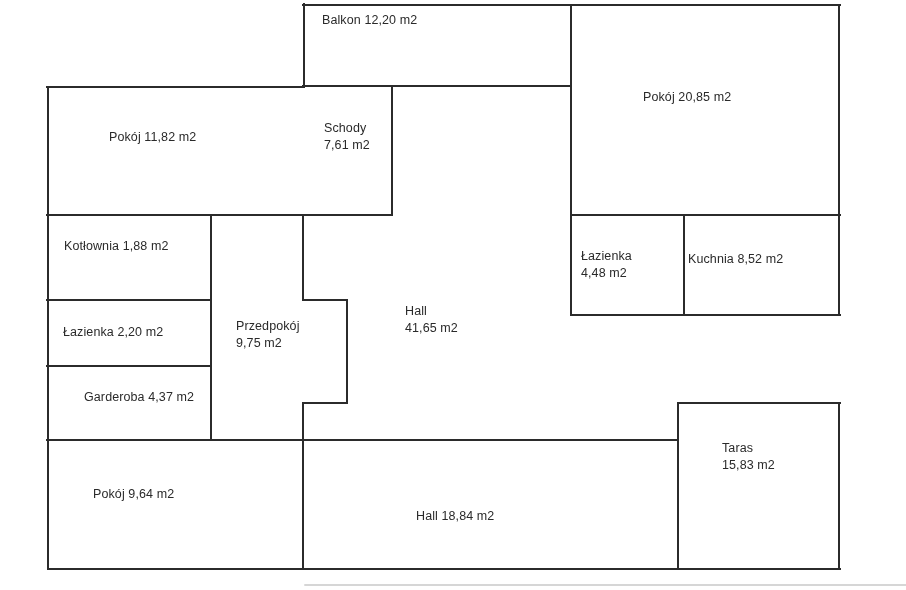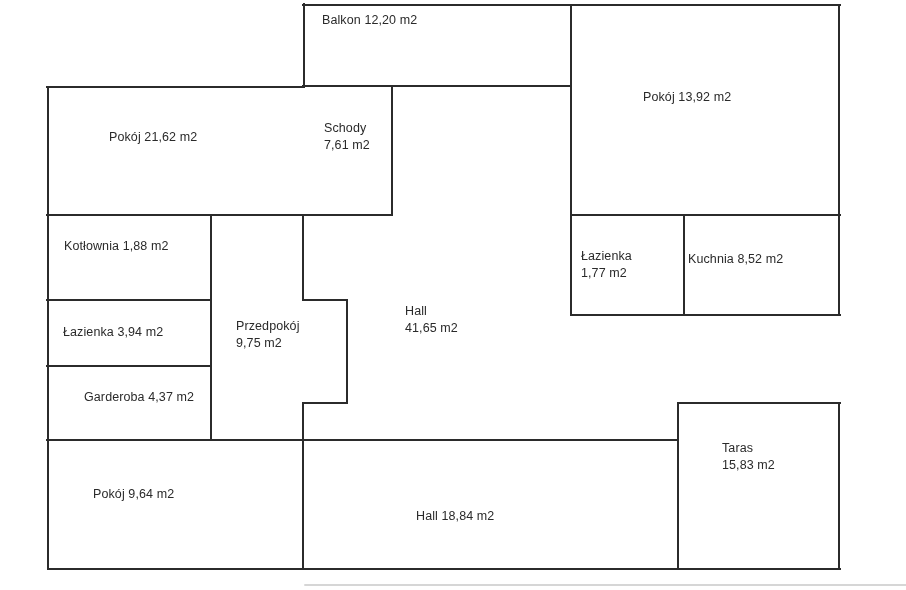--- a/index.html
+++ b/index.html
@@ -111,28 +111,28 @@
         <path d="M 303 440 L 303 569" class="wall"></path>
         <path d="M 303 440 L 678 440" class="wall"></path>
       </g>
     <g id="faint-wall-group">
         <path d="M 305 585 L 906 585" class="wall-faint"></path>
       </g>
   </svg>
 
   <div id="label-layer">
       <div class="room-label" style="left: 322px; top: 12px;"><span class="label-line">Balkon 12,20 m2</span></div>
-      <div class="room-label" style="left: 109px; top: 129px;"><span class="label-line">Pokój 21,62 m2</span></div>
+      <div class="room-label" style="left: 109px; top: 129px;"><span class="label-line">Pokój 11,82 m2</span></div>
       <div class="room-label" style="left: 324px; top: 120px;"><span class="label-line">Schody</span><span class="label-line">7,61 m2</span></div>
-      <div class="room-label" style="left: 643px; top: 89px;"><span class="label-line">Pokój 13,92 m2</span></div>
+      <div class="room-label" style="left: 643px; top: 89px;"><span class="label-line">Pokój 20,85 m2</span></div>
       <div class="room-label" style="left: 64px; top: 238px;"><span class="label-line">Kotłownia 1,88 m2</span></div>
-      <div class="room-label" style="left: 581px; top: 248px;"><span class="label-line">Łazienka</span><span class="label-line">1,77 m2</span></div>
+      <div class="room-label" style="left: 581px; top: 248px;"><span class="label-line">Łazienka</span><span class="label-line">4,48 m2</span></div>
       <div class="room-label" style="left: 688px; top: 251px;"><span class="label-line">Kuchnia 8,52 m2</span></div>
       <div class="room-label" style="left: 236px; top: 318px;"><span class="label-line">Przedpokój</span><span class="label-line">9,75 m2</span></div>
-      <div class="room-label" style="left: 63px; top: 324px;"><span class="label-line">Łazienka 3,94 m2</span></div>
+      <div class="room-label" style="left: 63px; top: 324px;"><span class="label-line">Łazienka 2,20 m2</span></div>
       <div class="room-label" style="left: 405px; top: 303px;"><span class="label-line">Hall</span><span class="label-line">41,65 m2</span></div>
       <div class="room-label" style="left: 84px; top: 389px;"><span class="label-line">Garderoba 4,37 m2</span></div>
       <div class="room-label" style="left: 722px; top: 440px;"><span class="label-line">Taras</span><span class="label-line">15,83 m2</span></div>
       <div class="room-label" style="left: 93px; top: 486px;"><span class="label-line">Pokój 9,64 m2</span></div>
       <div class="room-label" style="left: 416px; top: 508px;"><span class="label-line">Hall 18,84 m2</span></div>
     </div>
 
 </div>
 
 </body></html>

